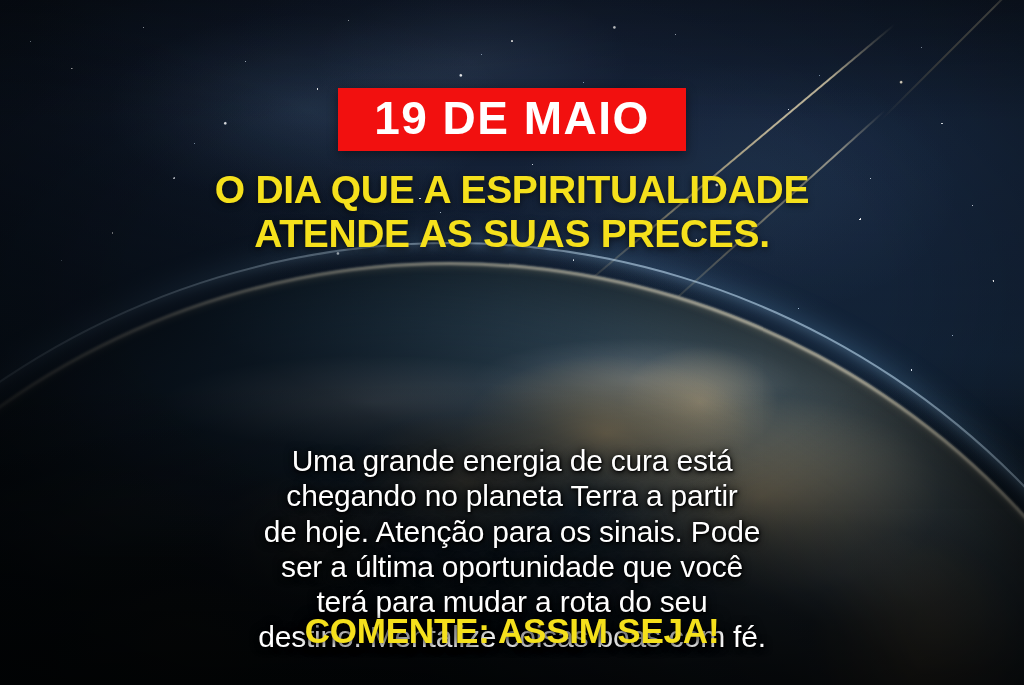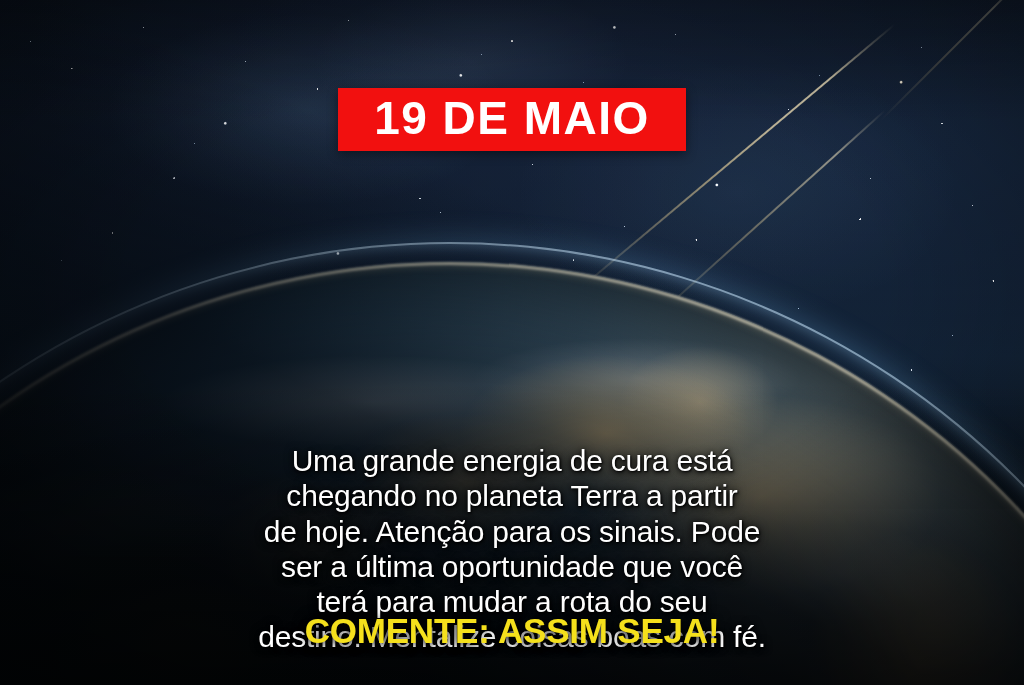--- a/index.html
+++ b/index.html
@@ -302,20 +302,22 @@
   </div>
 
   <div class="vignette"></div>
 
   <div class="content">
 
     <div class="date-banner">
       <span class="date-text">19 DE MAIO</span>
     </div>
 
+    <div class="headline">O DIA QUE A ESPIRITUALIDADE
+ATENDE AS SUAS PRECES.</div>
 
     <div class="body-copy">Uma grande energia de cura está
 chegando no planeta Terra a partir
 de hoje. Atenção para os sinais. Pode
 ser a última oportunidade que você
 terá para mudar a rota do seu
 destino. Mentalize coisas boas com fé.</div>
 
     <div class="cta">COMENTE: ASSIM SEJA!</div>
 

